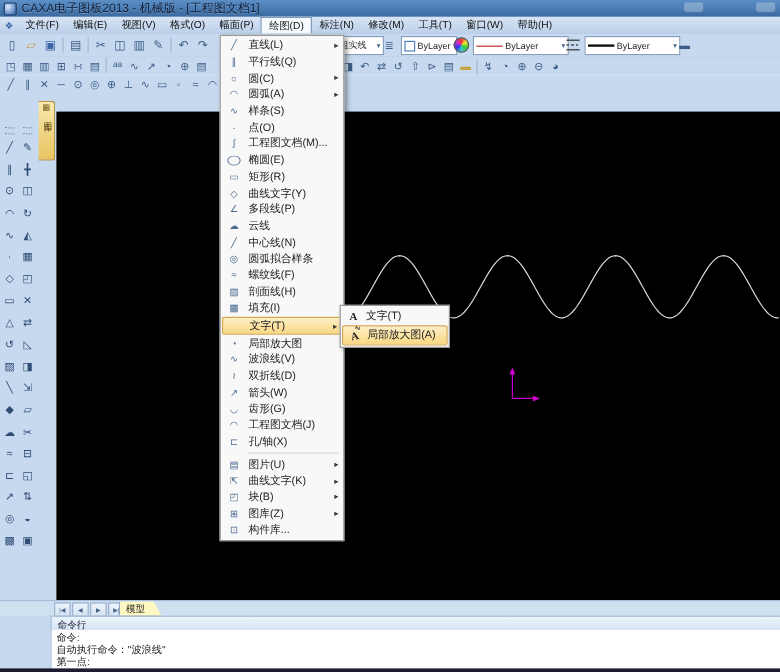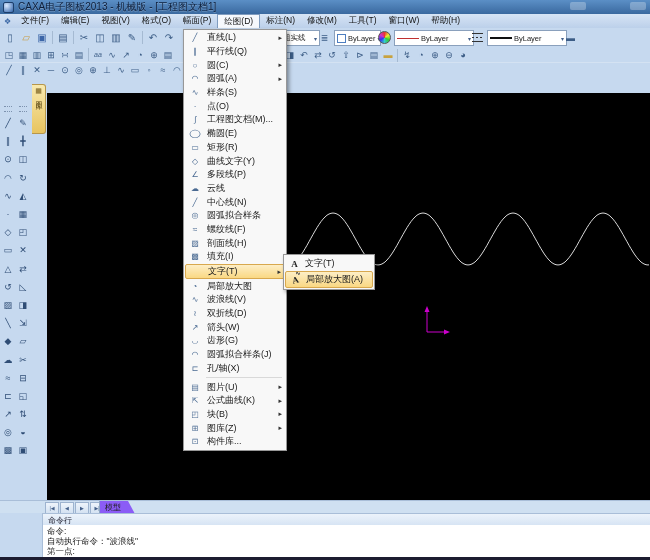--- a/index.html
+++ b/index.html
@@ -104,21 +104,21 @@
   .sub-icon{position:absolute;left:2px;width:15px;text-align:center;font-weight:bold;font-size:9px;
     font-family:"Liberation Serif",serif;color:#222;}
   .sub-item.curve .sub-icon{transform:rotate(-14deg);}
   .sub-item.curve .sub-icon::after{content:"∿";position:absolute;top:-5px;left:9px;font-size:6px;color:#333;}
 
   
   #model-bar{left:0;top:500px;width:650px;height:13px;background:#cfe0f1;border-top:1px solid #a9bed8;}
   #nav-group{position:absolute;left:45px;top:1px;display:flex;gap:1px;}
   .nav-btn{width:12px;height:10px;background:linear-gradient(#eef4fb,#d4e2f2);
     border:1px solid #9db3cf;font-size:5px;display:flex;align-items:center;justify-content:center;color:#44608a;}
-  #model-tab{position:absolute;left:99px;top:0;height:12px;width:36px;background:#8b5cf6;
+  #model-tab{position:absolute;left:99px;top:0;height:12px;width:36px;background:#fef9c3;
     border:1px solid #8fa6c4;border-top:none;
     clip-path:polygon(0 0,29px 0,36px 100%,0 100%);
     display:flex;align-items:center;padding-left:5px;font-size:8px;color:#222;}
   #cmd-filler{left:0;top:513px;width:42px;height:44px;background:#c6d9ef;}
   #cmd-header{left:42px;top:513px;width:608px;height:12px;
     background:linear-gradient(#ecf3fb,#d5e3f3);border:1px solid #a9bed8;border-right:none;
     font-size:8px;color:#223;display:flex;align-items:center;padding-left:5px;}
   #cmd-text{left:42px;top:525px;width:608px;height:32px;background:#fff;
     border-left:1px solid #a9bed8;font-size:8.5px;color:#1a1a1a;line-height:10px;
     padding:1px 0 0 4px;overflow:hidden;}
@@ -465,41 +465,41 @@
         <span>箭头(W)</span>
       </div>
 
       <div class="menu-item">
         <span class="mi-icon">◡</span>
         <span>齿形(G)</span>
       </div>
 
       <div class="menu-item">
         <span class="mi-icon">◠</span>
-        <span>圆弧拟合样条(J)</span>
+        <span>工程图文档(J)</span>
       </div>
 
       <div class="menu-item">
         <span class="mi-icon">⊏</span>
         <span>孔/轴(X)</span>
       </div>
 
       <div class="menu-item sep">
         <span class="mi-icon"></span>
         <span></span>
       </div>
 
       <div class="menu-item has-sub">
         <span class="mi-icon">▤</span>
         <span>图片(U)</span>
       </div>
 
       <div class="menu-item has-sub">
         <span class="mi-icon">⇱</span>
-        <span>公式曲线(K)</span>
+        <span>曲线文字(K)</span>
       </div>
 
       <div class="menu-item has-sub">
         <span class="mi-icon">◰</span>
         <span>块(B)</span>
       </div>
 
       <div class="menu-item has-sub">
         <span class="mi-icon">⊞</span>
         <span>图库(Z)</span>

